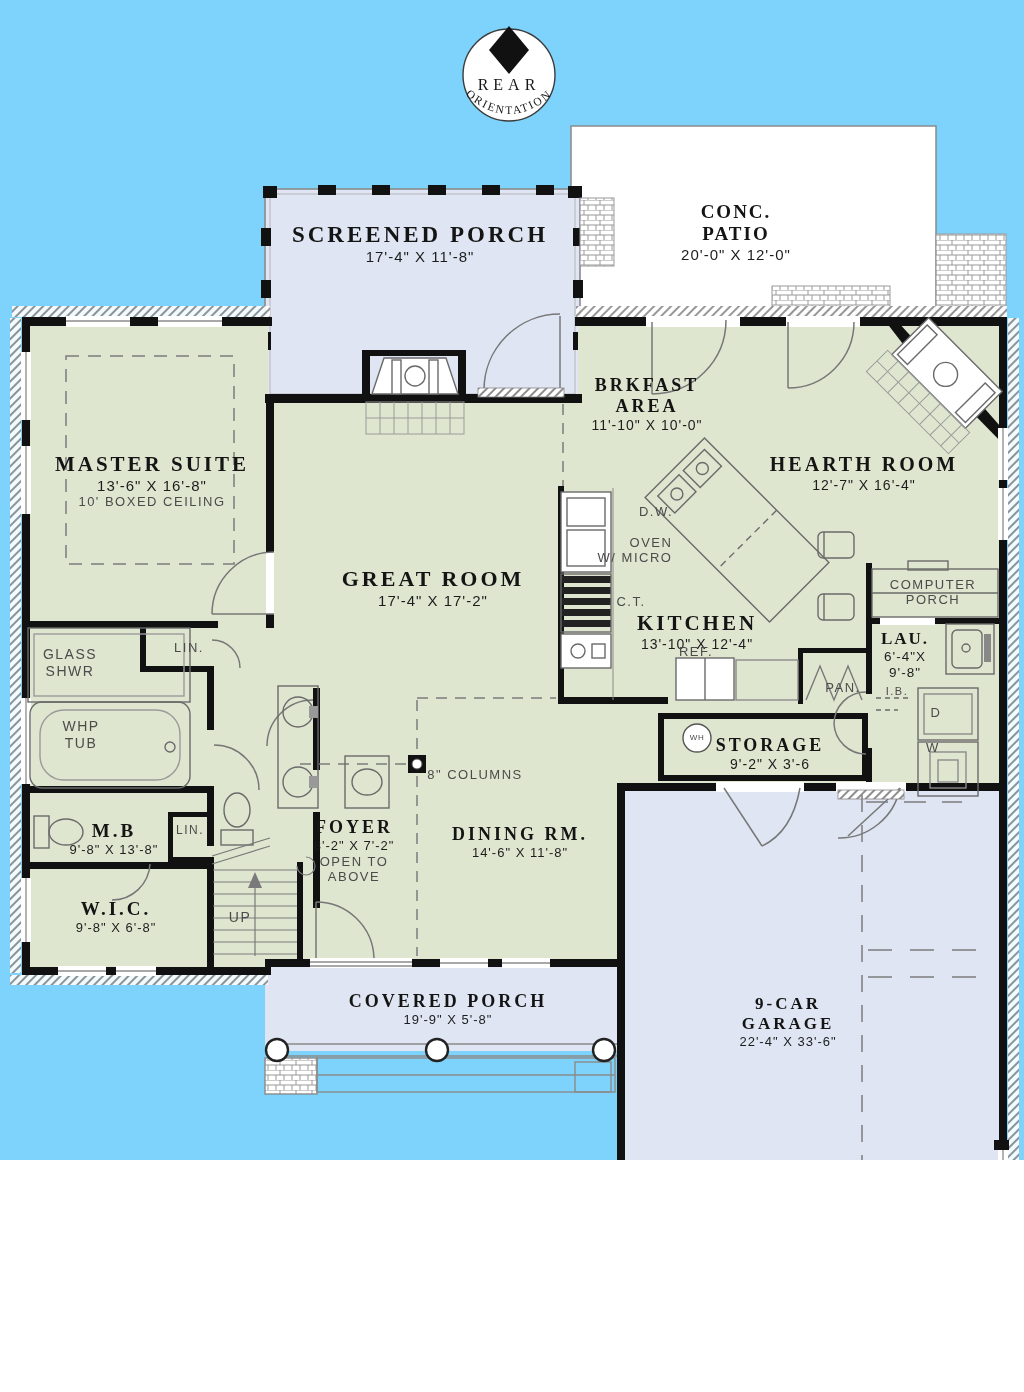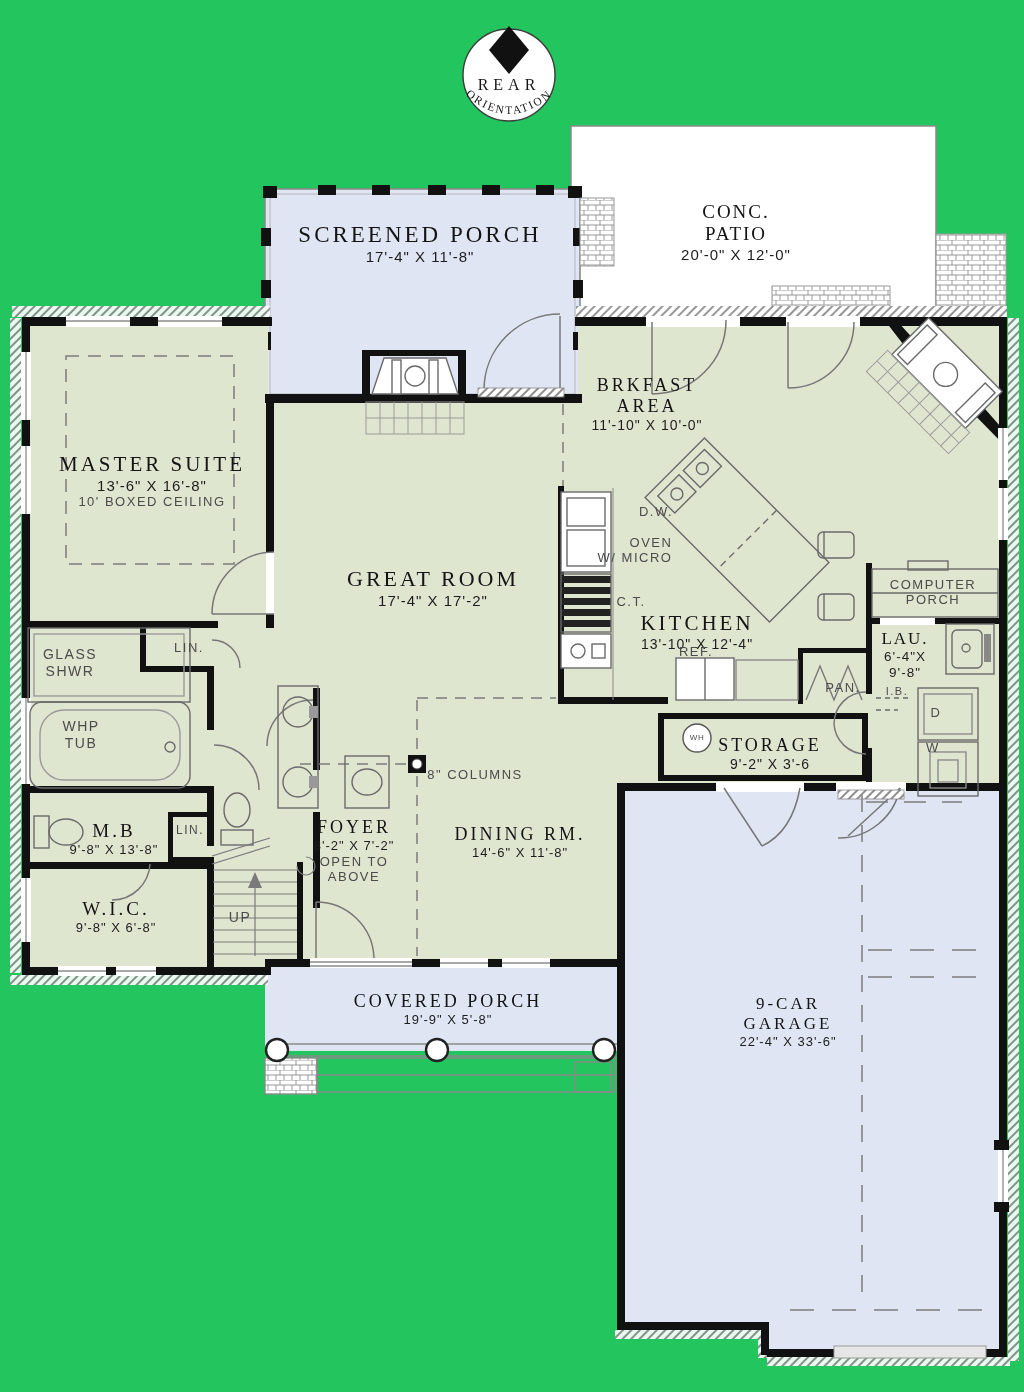--- a/index.html
+++ b/index.html
@@ -1,21 +1,21 @@
 <!DOCTYPE html>
 <html><head>
 <meta charset="utf-8">
 <style>
   html,body{margin:0;padding:0;background:#fff;}
-  .plan{position:relative;width:1024px;height:1392px;background:#22c55e;overflow:hidden;
+  .plan{position:relative;width:1024px;height:1160px;background:#7dd3fc;overflow:hidden;
         font-family:"Liberation Sans",sans-serif;}
   .plan svg{position:absolute;left:0;top:0;}
   .lbl{position:absolute;transform:translate(-50%,-50%);text-align:center;white-space:nowrap;line-height:1.18;z-index:5;}
   .lbl span{display:block;}
-  .rn{font-family:"Liberation Serif",serif;font-weight:normal;letter-spacing:3px;color:#141414;}
+  .rn{font-family:"Liberation Serif",serif;font-weight:bold;letter-spacing:3px;color:#141414;}
   .dm{font-family:"Liberation Sans",sans-serif;letter-spacing:1px;color:#1d1d1d;}
   .tech{font-family:"Liberation Sans",sans-serif;color:#4b4b4b;letter-spacing:1.5px;}
 </style>
 </head>
 <body>
 
 <div class="plan">
 
 <svg width="1024" height="1392" viewBox="0 0 1024 1392">
   <defs>
@@ -387,20 +387,24 @@
     <span class="rn" style="font-size:22px">GREAT ROOM</span>
     <span class="dm" style="font-size:15px">17'-4" X 17'-2"</span>
   </div>
 
   <div class="lbl" style="left:647px;top:404px">
     <span class="rn" style="font-size:18px">BRKFAST</span>
     <span class="rn" style="font-size:18px">AREA</span>
     <span class="dm" style="font-size:14px">11'-10" X 10'-0"</span>
   </div>
 
+  <div class="lbl" style="left:864px;top:473px">
+    <span class="rn" style="font-size:20px">HEARTH ROOM</span>
+    <span class="dm" style="font-size:14px">12'-7" X 16'-4"</span>
+  </div>
 
   <div class="lbl" style="left:697px;top:632px">
     <span class="rn" style="font-size:21px">KITCHEN</span>
     <span class="dm" style="font-size:14px">13'-10" X 12'-4"</span>
   </div>
 
   <div class="lbl" style="left:933px;top:592px">
     <span class="tech" style="font-size:13px">COMPUTER</span>
     <span class="tech" style="font-size:13px">PORCH</span>
   </div>

